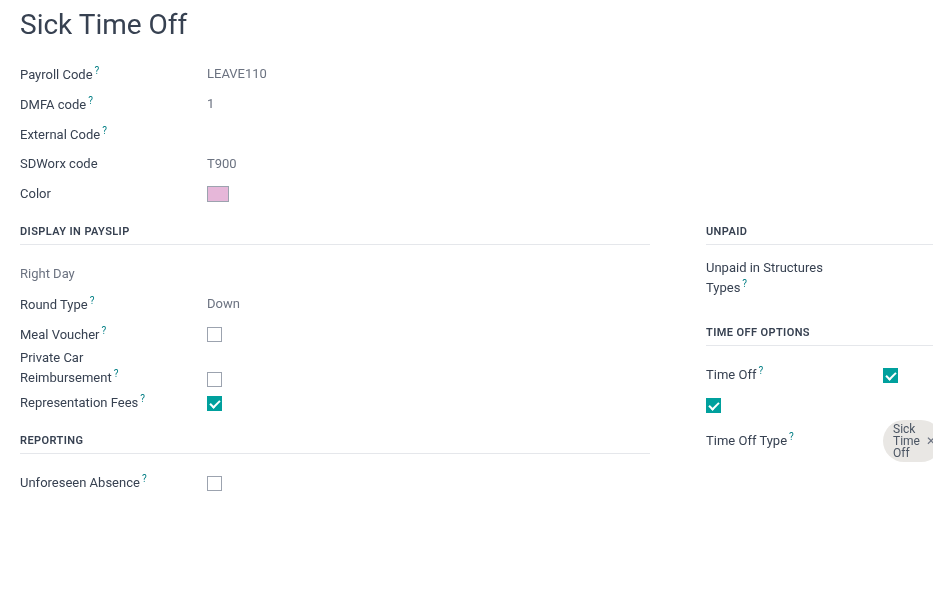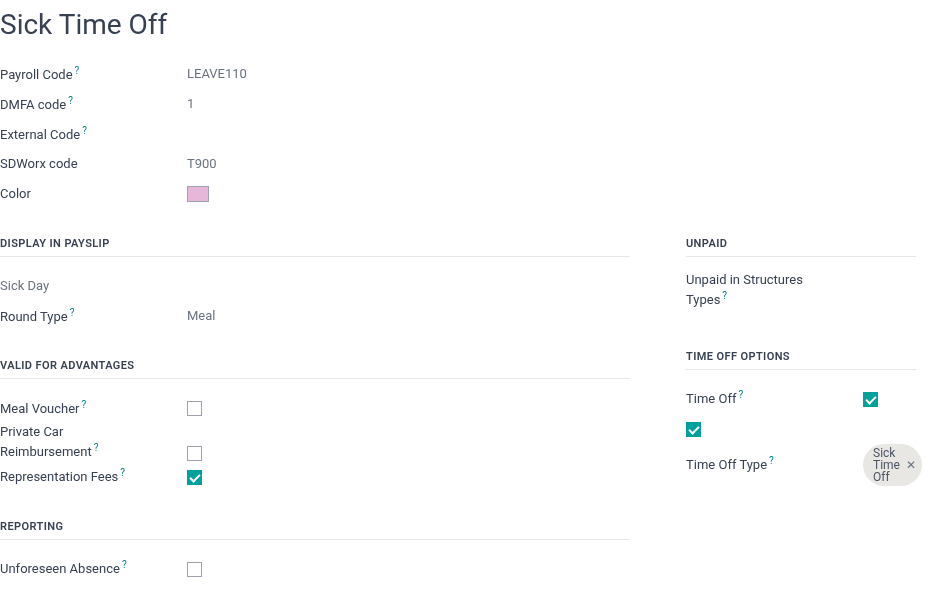--- a/index.html
+++ b/index.html
@@ -5,21 +5,21 @@
   * { box-sizing: border-box; }
   html, body {
     margin: 0;
     padding: 0;
     font-family: -apple-system, BlinkMacSystemFont, "Segoe UI", Roboto, "Helvetica Neue", Arial, sans-serif;
     font-size: 13px;
     color: #374151;
     background: #fff;
   }
   .page {
-    padding: 8px 12px 20px 0;
+    padding: 8px 12px 20px 20px;
     width: 744px;
   }
   h1.page-title {
     font-size: 28px;
     font-weight: 400;
     color: #374151;
     margin: 0 0 18px 0;
   }
   .columns {
     display: flex;
@@ -30,21 +30,21 @@
   .col-right { flex: 1; min-width: 230px; }
 
   .section-title {
     font-size: 11px;
     letter-spacing: 0.4px;
     color: #374151;
     font-weight: 600;
     text-transform: uppercase;
     border-bottom: 1px solid #e5e7eb;
     padding-bottom: 6px;
-    margin: 28px 0 14px 0;
+    margin: 16px 0 14px 0;
   }
 
   .field-row {
     display: flex;
     align-items: center;
     min-height: 30px;
     line-height: 1.4;
     gap: 37px;
   }
   .field-row.multiline { align-items: flex-end; }
@@ -159,31 +159,30 @@
           <span>Color</span>
         </div>
         <div class="field-value">
           <span class="color-swatch" style="background:#e6b7d9"></span>
         </div>
       </div>
 
       <div class="section-title">DISPLAY IN PAYSLIP</div>
 
       <div class="field-row">
-        <div class="field-value">Sick Day</div>
+        <div class="field-value">Right Day</div>
       </div>
 
       <div class="field-row">
         <div class="field-label">
           <span>Round Type</span><span class="help">?</span>
         </div>
-        <div class="field-value">Meal</div>
-      </div>
-
-      <div class="section-title">VALID FOR ADVANTAGES</div>
+        <div class="field-value">Down</div>
+      </div>
+
 
       <div class="field-row">
         <div class="field-label">
           <span>Meal Voucher</span><span class="help">?</span>
         </div>
         <div class="field-value">
           <span class="checkbox"></span>
         </div>
       </div>
 

